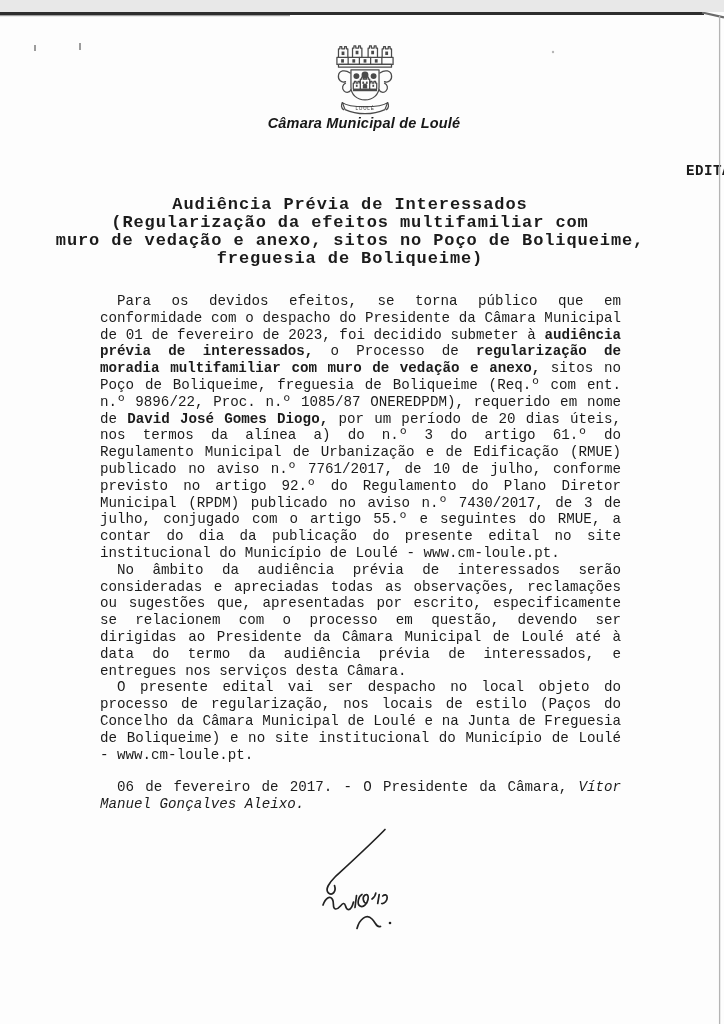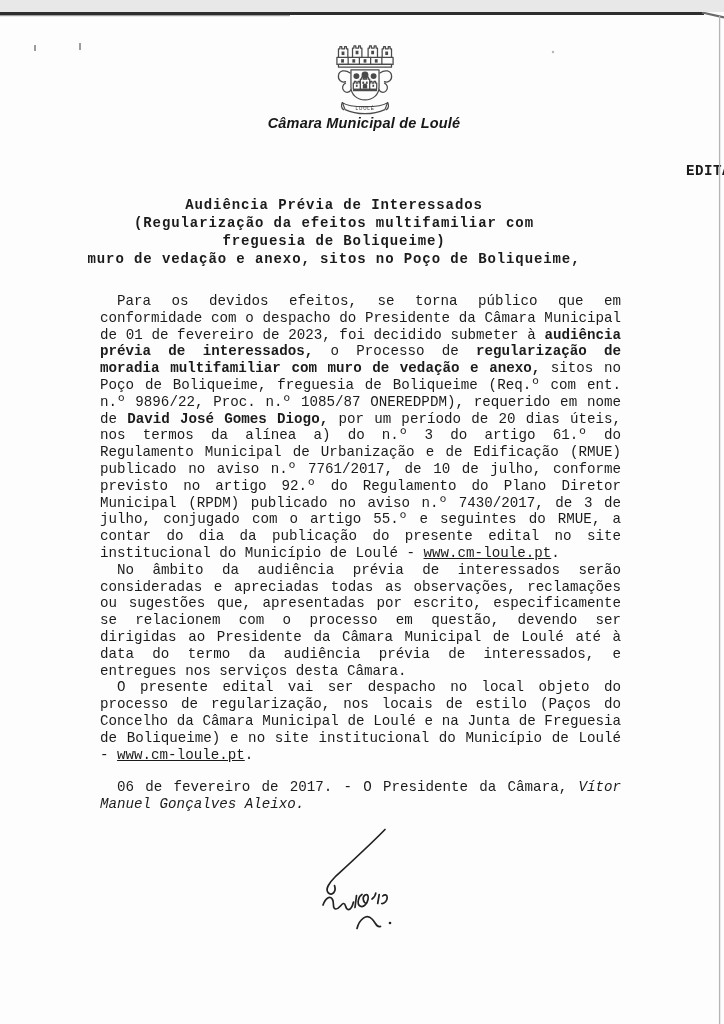--- a/index.html
+++ b/index.html
@@ -14,32 +14,32 @@
     position:absolute;top:103px;left:0;width:728px;text-align:center;
     font-family:"Liberation Sans","DejaVu Sans",sans-serif;
     font-weight:700;font-style:italic;font-size:14.5px;color:#181818;
     letter-spacing:.2px;
   }
   .edital{
     position:absolute;top:151px;left:16px;width:724px;text-align:right;
     font-weight:700;font-size:14.2px;letter-spacing:.5px;
   }
   .title-block{
-    position:absolute;top:184px;left:2px;width:664px;text-align:center;
-    font-weight:700;font-size:14px;line-height:18px;letter-spacing:.9px;
+    position:absolute;top:184px;left:18px;width:664px;text-align:center;
+    font-weight:700;font-size:17px;line-height:18px;letter-spacing:.9px;
   }
   .docbody{
     position:absolute;left:100px;top:281px;width:521px;
     font-size:14.2px;line-height:16.8px;text-align:justify;
   }
   .docbody p{margin:0;text-indent:2ch;}
   .docbody p.closing{margin-top:16px;}
   .b{font-weight:700;}
   .i{font-style:italic;}
-  .u{text-decoration:underline;}
+  .u{}
   svg.overlay{position:absolute;left:0;top:0;pointer-events:none;}
 </style>
 </head>
 <body>
 
 <div class="page">
 
   <svg class="crest" viewBox="0 0 100 106">
     <g stroke="#4a4a4a" stroke-width="1.6" fill="#fdfdfd" stroke-linejoin="round" stroke-linecap="round">
 
@@ -97,22 +97,22 @@
     </g>
   </svg>
 
   <div class="municipality">Câmara Municipal de Loulé</div>
 
   <div class="edital">EDITAL</div>
 
   <div class="title-block">
     <div>Audiência Prévia de Interessados</div>
     <div>(Regularização da efeitos multifamiliar com</div>
+    <div>muro de vedação e anexo, sitos no Poço de Boliqueime,</div>
     <div>freguesia de Boliqueime)</div>
-    <div>muro de vedação e anexo, sitos no Poço de Boliqueime,</div>
   </div>
 
   <div class="docbody">
       <p><span>Para os devidos efeitos, se torna público que em conformidade com o despacho do Presidente da Câmara Municipal de 01 de fevereiro de 2023, foi decidido submeter à </span><span class="b">audiência prévia de interessados,</span><span> o Processo de </span><span class="b">regularização de moradia multifamiliar com muro de vedação e anexo,</span><span> sitos no Poço de Boliqueime, freguesia de Boliqueime (Req.º com ent. n.º 9896/22, Proc. n.º 1085/87 ONEREDPDM), requerido em nome de </span><span class="b">David José Gomes Diogo,</span><span> por um período de 20 dias úteis, nos termos da alínea a) do n.º 3 do artigo 61.º do Regulamento Municipal de Urbanização e de Edificação (RMUE) publicado no aviso n.º 7761/2017, de 10 de julho, conforme previsto no artigo 92.º do Regulamento do Plano Diretor Municipal (RPDM) publicado no aviso n.º 7430/2017, de 3 de julho, conjugado com o artigo 55.º e seguintes do RMUE, a contar do dia da publicação do presente edital no site institucional do Município de Loulé - </span><span class="u">www.cm-loule.pt</span><span>.</span></p>
       <p><span>No âmbito da audiência prévia de interessados serão consideradas e apreciadas todas as observações, reclamações ou sugestões que, apresentadas por escrito, especificamente se relacionem com o processo em questão, devendo ser dirigidas ao Presidente da Câmara Municipal de Loulé até à data do termo da audiência prévia de interessados, e entregues nos serviços desta Câmara.</span></p>
       <p><span>O presente edital vai ser despacho no local objeto do processo de regularização, nos locais de estilo (Paços do Concelho da Câmara Municipal de Loulé e na Junta de Freguesia de Boliqueime) e no site institucional do Município de Loulé - </span><span class="u">www.cm-loule.pt</span><span>.</span></p>
       <p class="closing"><span>06 de fevereiro de 2017. - O Presidente da Câmara, </span><span class="i">Vítor Manuel Gonçalves Aleixo.</span></p>
     </div>
 
   <svg class="overlay" width="724" height="1024" viewBox="0 0 724 1024">

